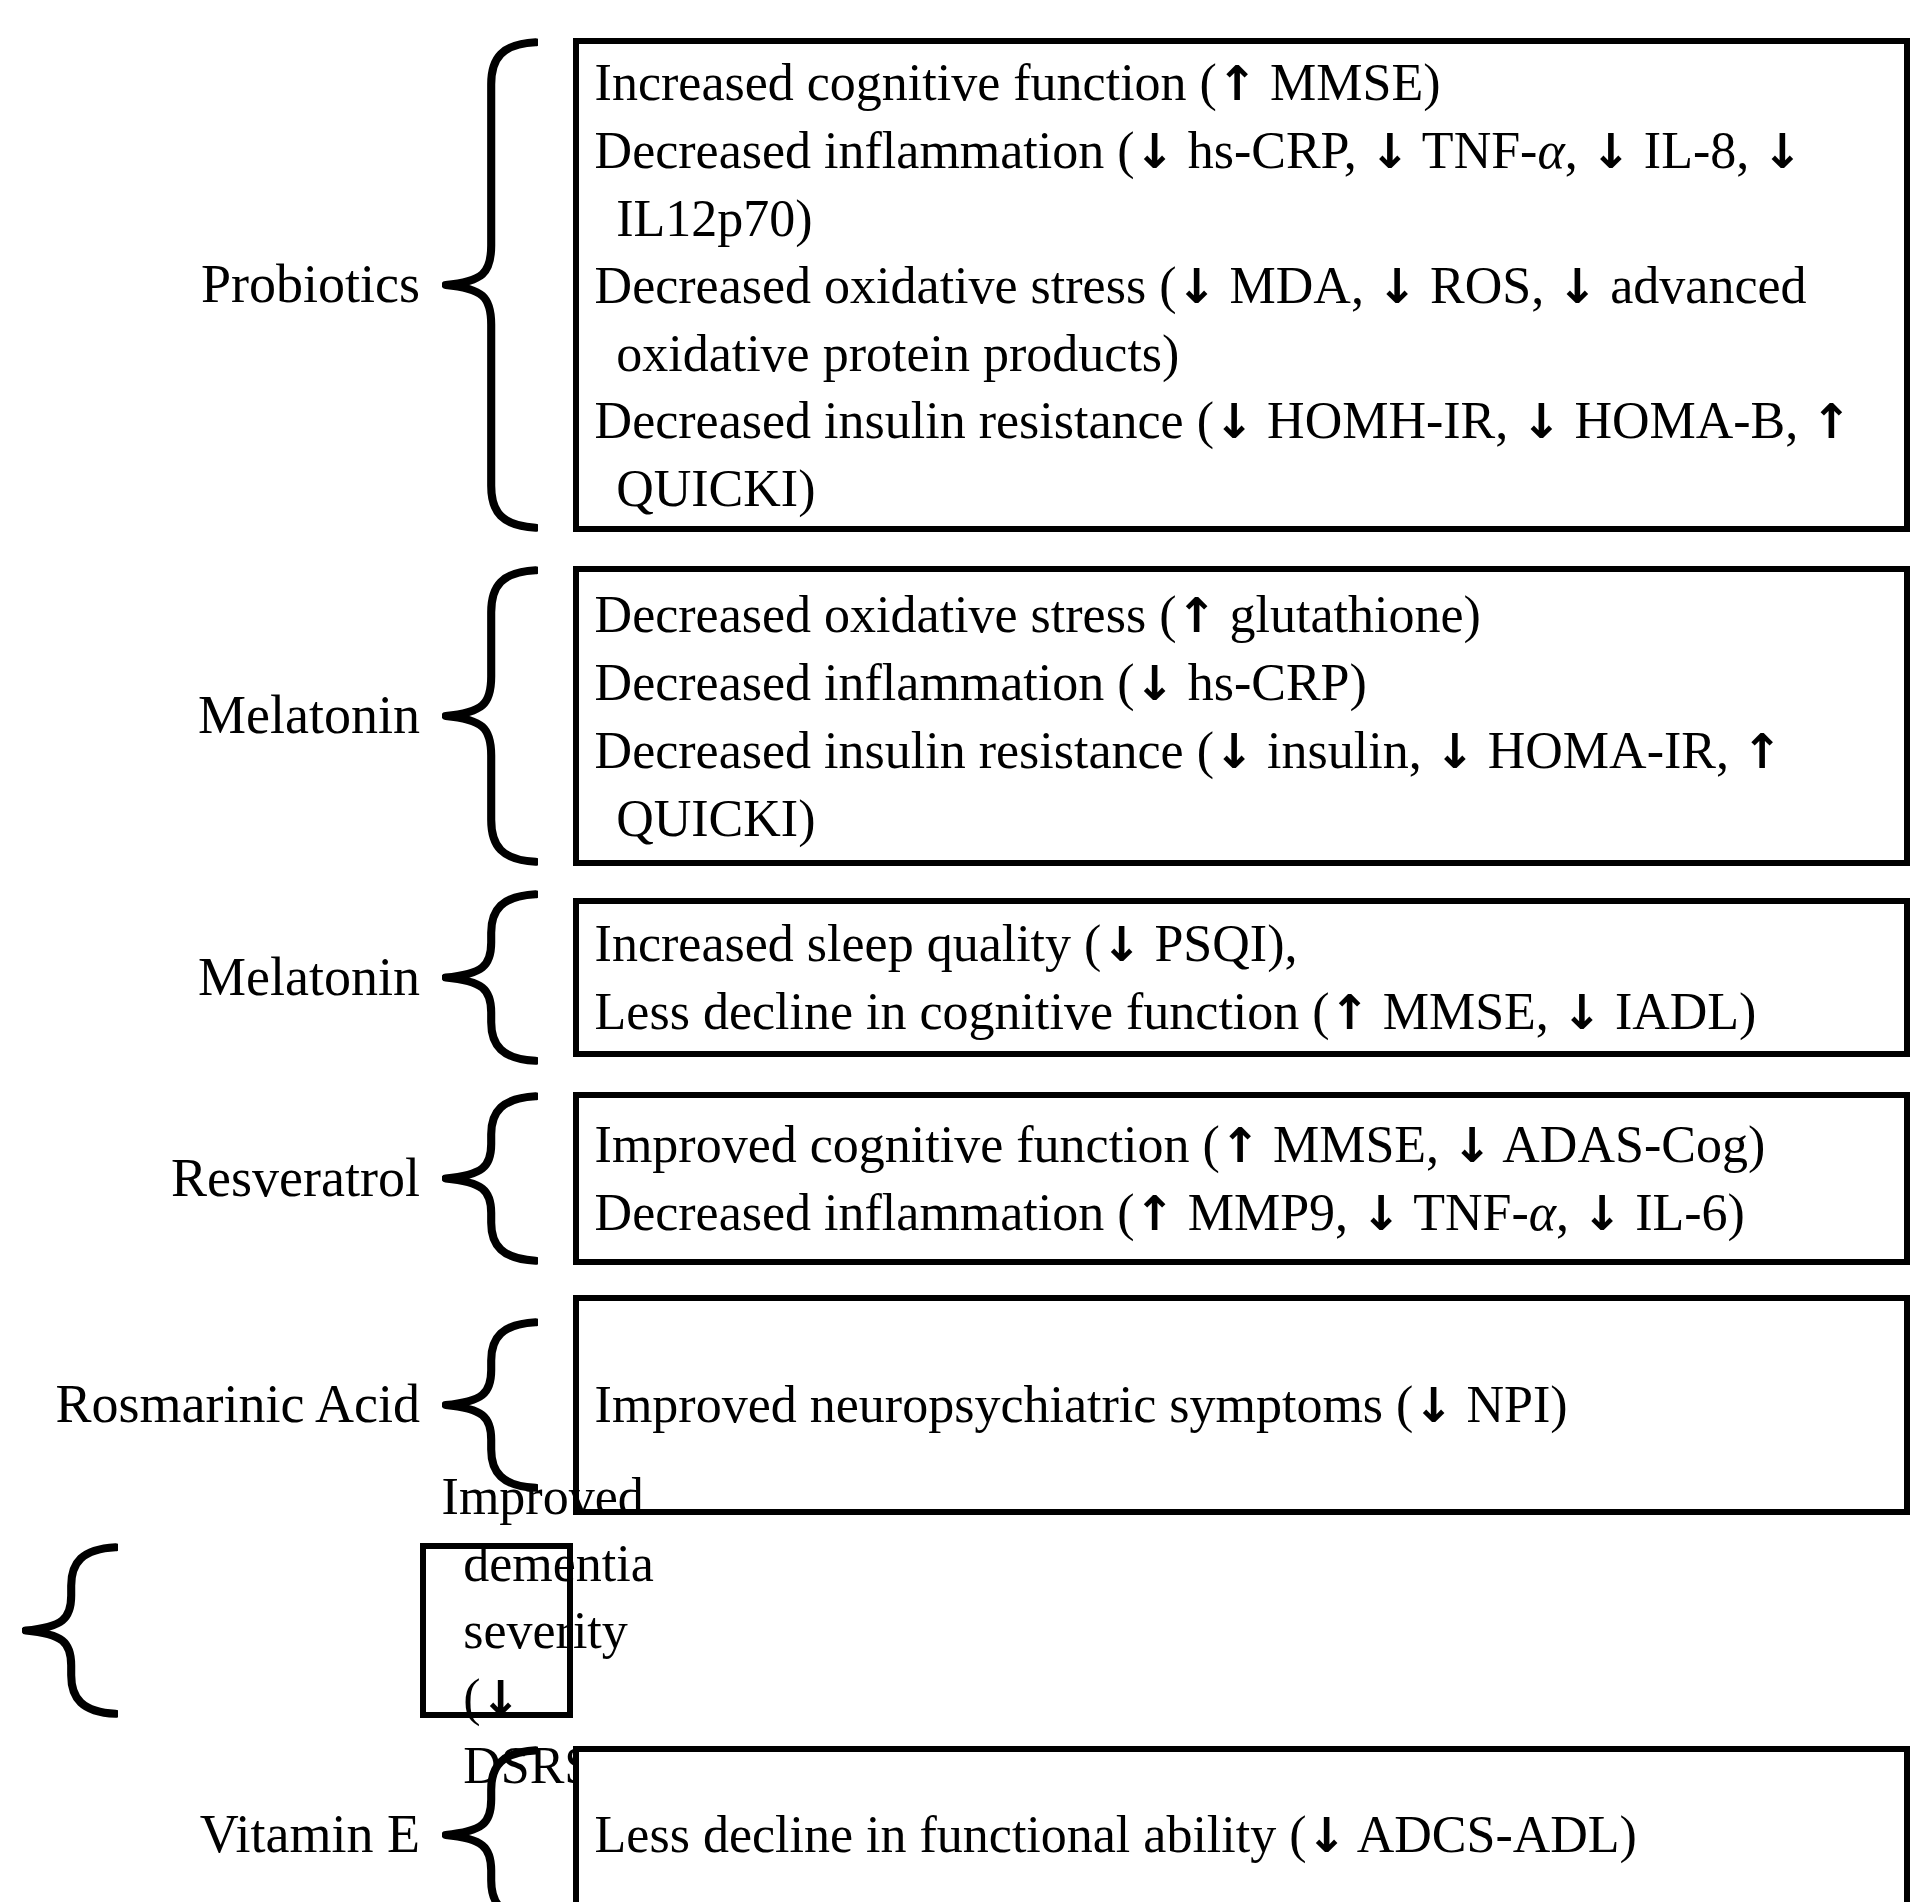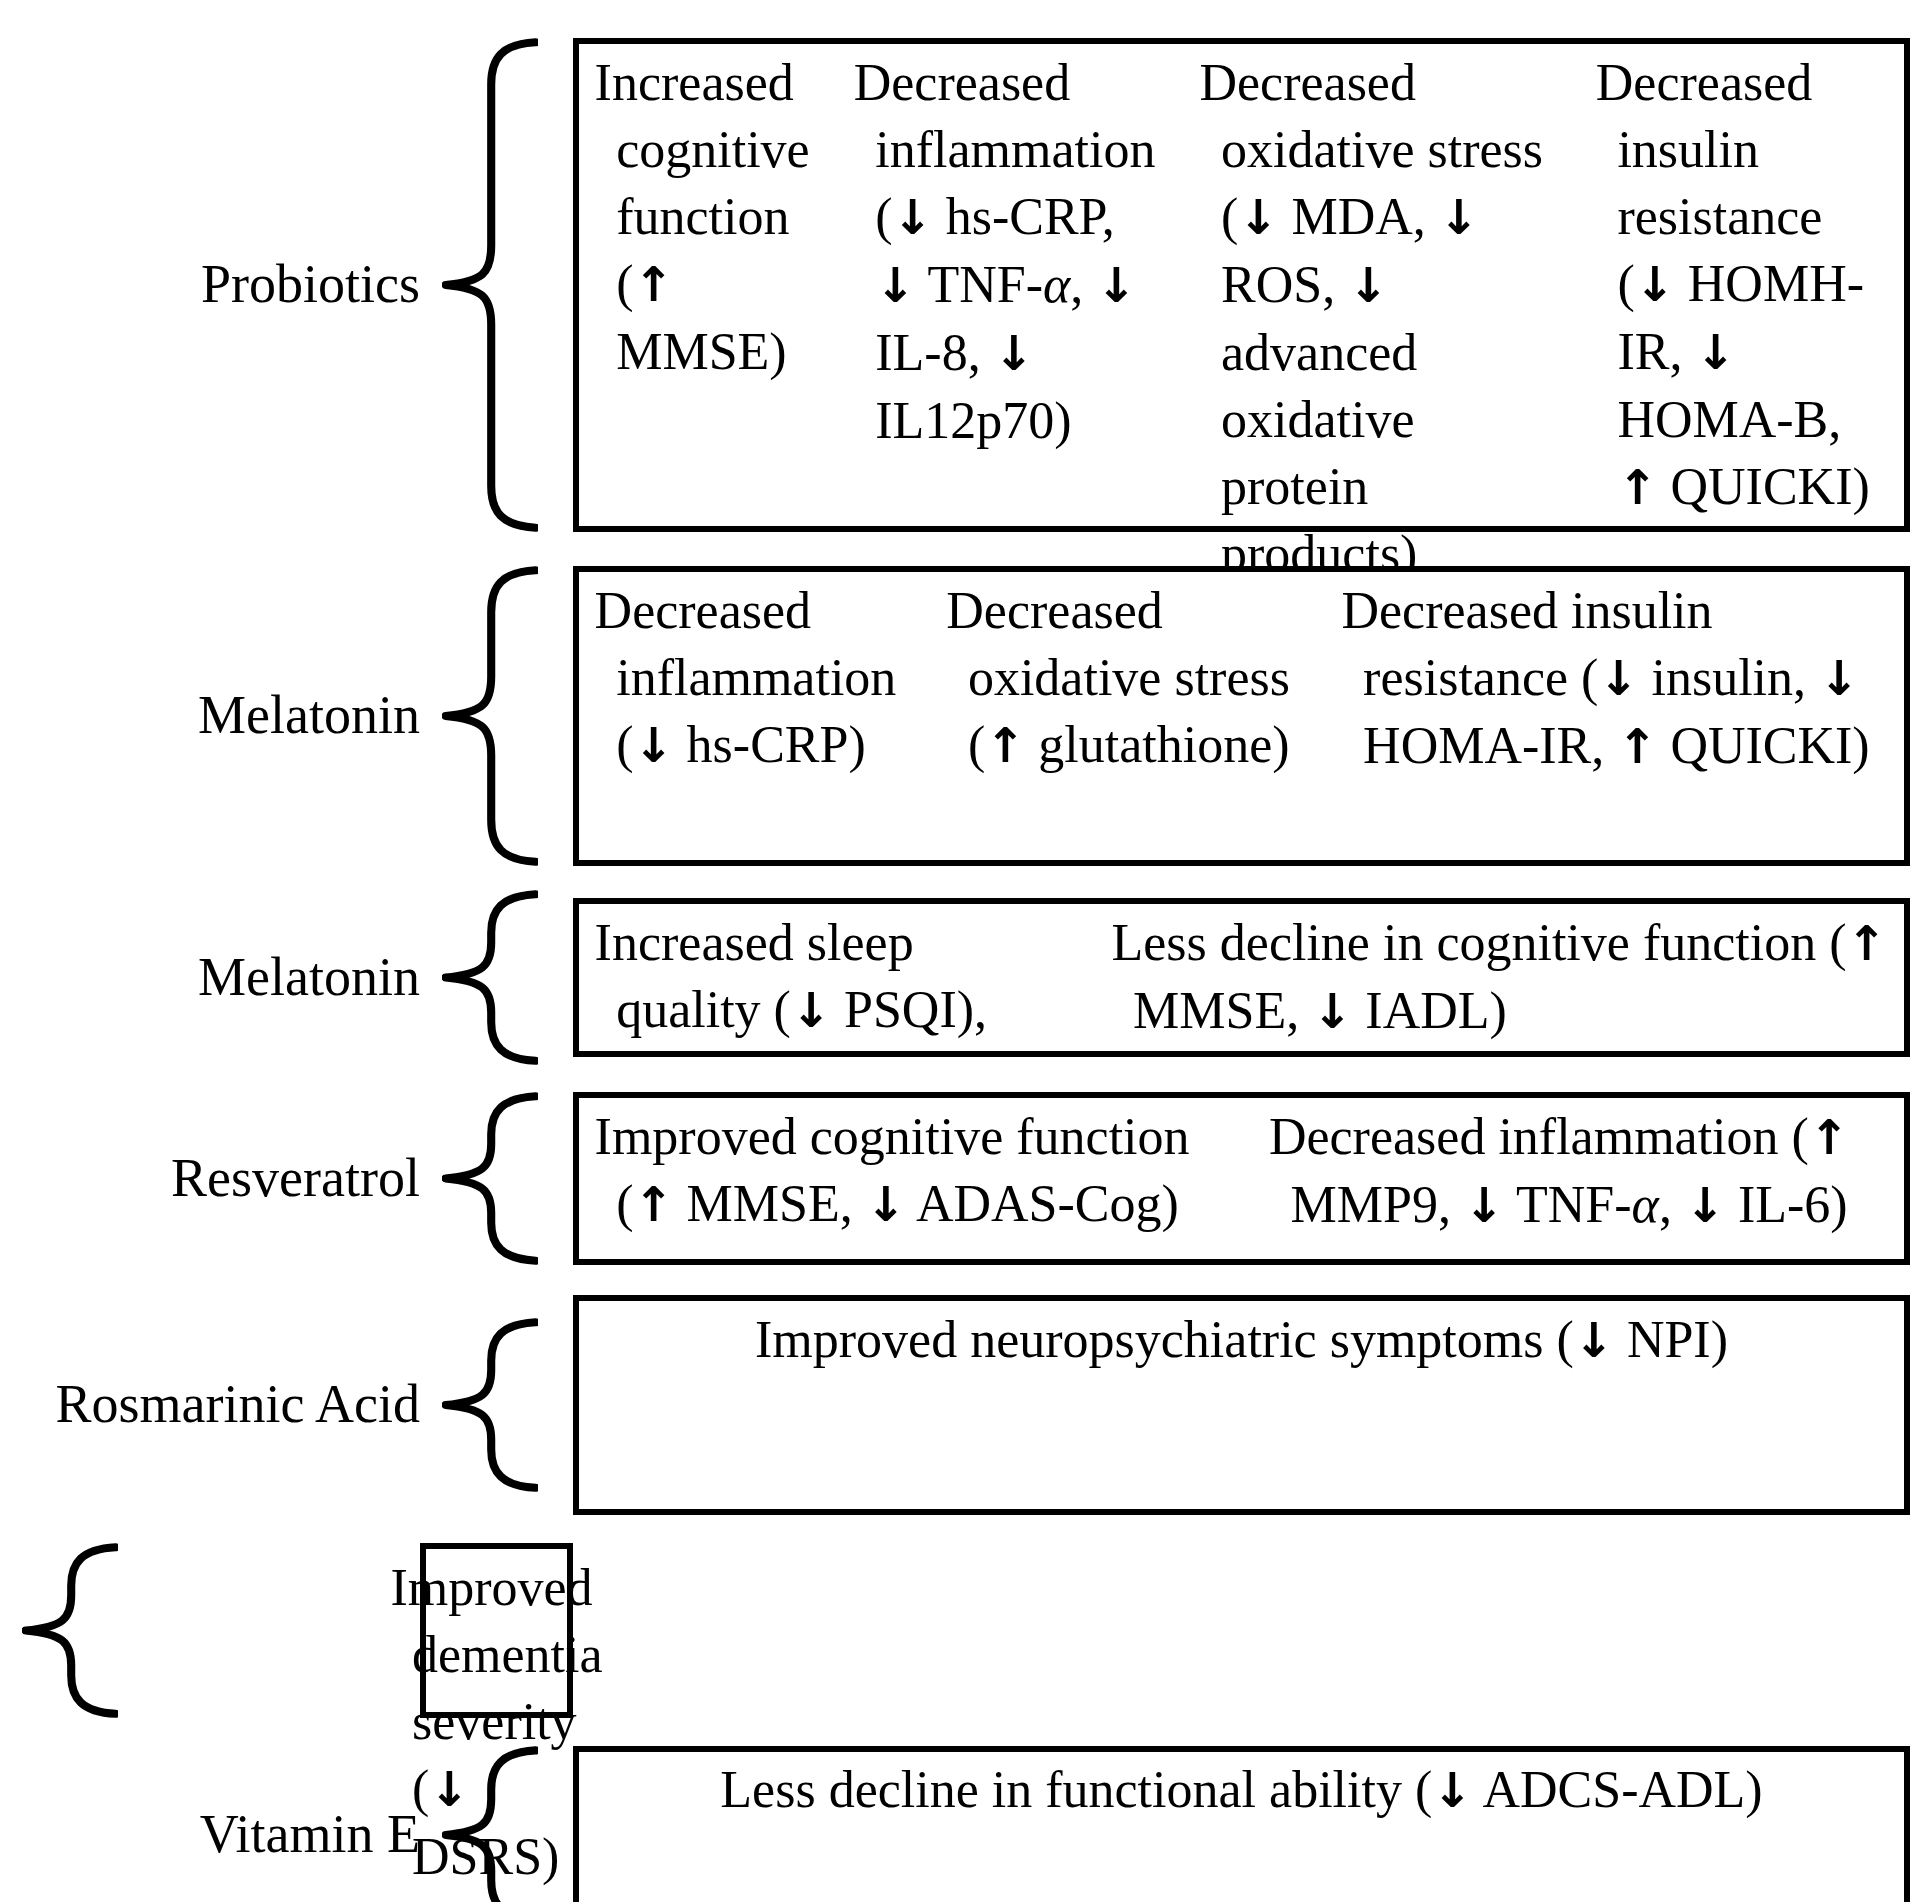--- a/index.html
+++ b/index.html
@@ -37,25 +37,24 @@
   .brace-wrap {
     justify-self: start;
     margin-left: 21.6px;
     display: flex;
     align-items: center;
   }
   .box {
     box-sizing: border-box;
     border: 6.6px solid #000000;
     display: flex;
-    flex-direction: row;
+    flex-direction: column;
     justify-content: center;
     padding: 4.8px 15.6px;
     background: #ffffff;
-    gap: 44px;
   }
   .r0 .box { height: 494px; }
   .r1 .box { height: 300px; }
   .r2 .box { height: 159px; }
   .r3 .box { height: 173px; }
   .r4 .box { height: 220px; }
   .r5 .box { height: 175px; }
   .r6 .box { height: 178px; }
   .fx {
     margin: 0;
@@ -92,22 +91,22 @@
   </div>
 
   <div class="row r1">
     <div class="label">Melatonin</div>
     <div class="brace-wrap">
       <svg width="96" height="300" viewBox="0 0 160 500">
           <path fill="none" stroke="#000000" stroke-width="13.5" stroke-linecap="round" stroke-linejoin="round" d="M 156 7 C 100 10, 82 33, 82 77 L 82 184 C 82 230, 68 244, 6 250 C 68 256, 82 270, 82 316 L 82 423 C 82 467, 100 490, 156 493"></path>
         </svg>
     </div>
     <div class="box">
+      <p class="fx">Decreased oxidative stress (<span class="arr">↑</span> glutathione)</p>
       <p class="fx">Decreased inflammation (<span class="arr">↓</span> hs-CRP)</p>
-      <p class="fx">Decreased oxidative stress (<span class="arr">↑</span> glutathione)</p>
       <p class="fx">Decreased insulin resistance (<span class="arr">↓</span> insulin, <span class="arr">↓</span> HOMA-IR, <span class="arr">↑</span> QUICKI)</p>
     </div>
   </div>
 
   <div class="row r2">
     <div class="label">Melatonin</div>
     <div class="brace-wrap">
       <svg width="96" height="175" viewBox="0 0 160 292">
           <path fill="none" stroke="#000000" stroke-width="13.5" stroke-linecap="round" stroke-linejoin="round" d="M 156 7 C 100 10, 82 33, 82 71.24 L 82 87.6 C 82 126, 68 140, 6 146 C 68 152, 82 166, 82 204.4 L 82 220.76 C 82 259, 100 282, 156 285"></path>
         </svg>

